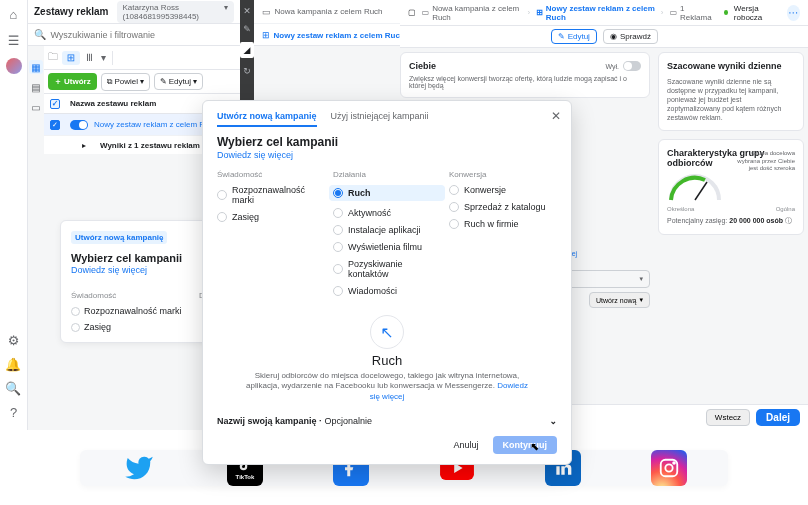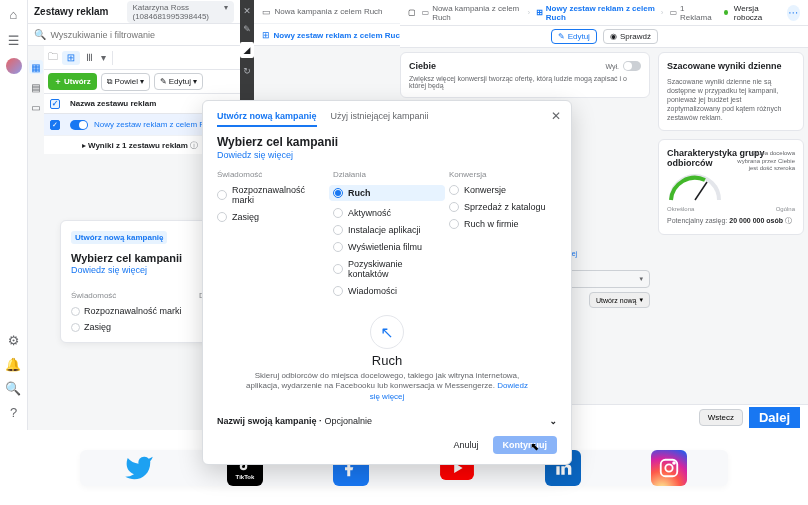--- a/index.html
+++ b/index.html
@@ -9,21 +9,21 @@
 .far-left-rail { position: absolute; left: 0; top: 0; width: 28px; height: 430px; background: #fff; border-right: 1px solid #e4e6eb; display: flex; flex-direction: column; align-items: center; padding-top: 6px; gap: 10px; }
 .far-left-rail .icon-slot { width: 16px; height: 16px; display: flex; align-items: center; justify-content: center; color: #65676b; font-size: 13px; }
 .far-left-rail .avatar { width: 16px; height: 16px; border-radius: 50%; background: linear-gradient(135deg,#e66465,#9198e5); }
 .far-left-rail .spacer { flex: 1; }
 .far-left-rail .bottom-group { display: flex; flex-direction: column; align-items: center; gap: 8px; padding-bottom: 10px; }
 
 .nav-rail2 { position: absolute; left: 28px; top: 60px; width: 16px; height: 370px; display: flex; flex-direction: column; align-items: center; gap: 6px; padding-top: 0; }
 .nav-rail2 .nr { width: 14px; height: 14px; border-radius: 3px; display:flex; align-items:center; justify-content:center; font-size:10px; color:#65676b; }
 .nav-rail2 .nr.active { background:#e7f3ff; color:#1877f2; }
 
-.top-bar { position: absolute; left: 28px; top: 0; width: 212px; height: 24px; background: #fff; border-bottom: 1px solid #e4e6eb; display: flex; align-items: center; padding: 0 6px; gap: 18px; }
+.top-bar { position: absolute; left: 28px; top: 0; width: 212px; height: 24px; background: #fff; border-bottom: 1px solid #e4e6eb; display: flex; align-items: center; padding: 0 6px; gap: 8px; }
 .top-bar .title { font-weight: 600; font-size: 10px; }
 .top-bar .account-select { background: #f0f2f5; border-radius: 4px; padding: 2px 6px; font-size: 8px; color: #65676b; display:flex; align-items:flex-start; gap:4px; flex:1; }
 .top-bar .caret { font-size: 8px; }
 
 .search-row { position: absolute; left: 28px; top: 24px; width: 212px; height: 22px; background: #fff; border-bottom: 1px solid #e4e6eb; display:flex; align-items:center; padding:0 6px; }
 .search-row input { border:none; outline:none; font-size:9px; color:#65676b; background:transparent; width: 100%; }
 .search-row .mag { color:#65676b; margin-right:4px; font-size:10px; }
 
 .second-row { position: absolute; left: 44px; top: 46px; width: 196px; height: 24px; background: #fff; border-bottom:1px solid #e4e6eb; display:flex; align-items:center; padding:0 4px; gap:4px; }
 .second-row .folder-icon { color:#65676b; font-size:10px; }
@@ -40,21 +40,21 @@
 
 .row-item { position: absolute; left: 44px; width: 196px; height: 22px; background:#fff; border-bottom:1px solid #f0f2f5; display:flex; align-items:center; padding-left:26px; font-size:8px; }
 .row-item.active { background:#ecf3ff; }
 .row-item .checkbox { position:absolute; left:6px; width:10px; height:10px; border:1px solid #1877f2; border-radius:2px; background:#1877f2; color:#fff; display:flex; align-items:center; justify-content:center; font-size:7px; }
 .row-item .toggle { width:18px; height:10px; border-radius:5px; background:#1877f2; margin-right:6px; position:relative; }
 .row-item .toggle::after { content:''; position:absolute; width:8px; height:8px; background:#fff; border-radius:50%; top:1px; right:1px; }
 .row-item .txt { color:#1877f2; }
 
 .results-row { position: absolute; left:44px; top:136px; width:196px; height:18px; background:#fff; padding-left: 38px; display:flex; align-items:center; font-size:8px; color:#1c1e21; gap:2px; }
 .results-row .chev { font-size: 8px; }
-.results-row b { font-weight:600; }
+.results-row b { font-weight:600;margin-left:12px; }
 .results-row .info { color:#8a8d91; font-size:8px; }
 
 .mini-card { position: absolute; left: 60px; top: 220px; width: 166px; background: #fff; border:1px solid #e4e6eb; border-radius:6px; padding:10px; box-shadow: 0 2px 6px rgba(0,0,0,0.06); }
 .mini-card .badge { background:#e7f3ff; color:#1877f2; font-size:8px; padding:2px 4px; border-radius:3px; display:inline-block; font-weight:600; }
 .mini-card h4 { font-size:11px; font-weight:700; margin-top:8px; }
 .mini-card .link { color:#1877f2; font-size:9px; margin-top:2px; }
 .mini-card .sub { color:#8a8d91; font-size:8px; margin-top:10px; }
 .mini-card .obj-row { display:flex; justify-content:space-between; margin-top:6px; }
 .mini-card .obj-col { font-size:8px; color:#65676b; display:flex; flex-direction:column; gap:6px; }
 .mini-card .radio { display:flex; align-items:center; gap:4px; font-size:9px; color:#1c1e21; }
@@ -110,21 +110,21 @@
 .saved-aud { position:absolute; left:410px; top:270px; width:240px; }
 .saved-aud .sel { border:1px solid #ccd0d5; border-radius:4px; padding:4px 6px; font-size:7px; color:#65676b; display:flex; justify-content:space-between; align-items:center; }
 .saved-aud .new-btn { border:1px solid #ccd0d5; border-radius:4px; padding:3px 6px; font-size:7px; margin-top:4px; display:inline-flex; align-items:center; gap:3px; float:right; }
 .aud-label { position:absolute; left:410px; top:300px; font-size:7px; color:#65676b; }
 
 .footer-bar { position:absolute; left:400px; bottom:0; right:0; height:26px; background:#fff; border-top:1px solid #e4e6eb; display:flex; align-items:center; padding:0 8px; gap:6px; }
 .footer-bar .close-btn { border:1px solid #ccd0d5; border-radius:4px; padding:3px 8px; font-size:8px; }
 .footer-bar .save-msg { font-size:8px; color:#42b72a; display:flex; align-items:center; gap:3px; }
 .footer-bar .spacer-fill { flex:1; }
 .footer-bar .back-btn { border:1px solid #ccd0d5; border-radius:4px; padding:3px 8px; font-size:8px; }
-.footer-bar .next-btn { background:#1877f2; color:#fff; border:none; border-radius:0; padding:3px 10px; font-size:13px; font-weight:600; }
+.footer-bar .next-btn { background:#1877f2; color:#fff; border:none; border-radius:5px; padding:3px 10px; font-size:10px; font-weight:600; }
 
 
 .overlay-modal { position:absolute; left: 202px; top: 100px; width: 370px; background:#fff; border:1px solid #dadde1; border-radius:6px; box-shadow: 0 8px 24px rgba(0,0,0,0.18); z-index:100; padding:10px 14px 10px 14px; }
 .overlay-modal .tabs { display:flex; gap:14px; font-size:9px; border-bottom: none; margin-bottom:8px; }
 .overlay-modal .tab { padding-bottom:4px; color:#65676b; }
 .overlay-modal .tab.active { color:#1877f2; font-weight:600; border-bottom:2px solid #1877f2; }
 .overlay-modal .close-x { position:absolute; right:10px; top:8px; font-size:12px; color:#65676b; cursor:pointer; }
 .overlay-modal h3 { font-size:12px; font-weight:600; margin-top:2px; }
 .overlay-modal .learn { font-size:9px; color:#1877f2; margin-top:1px; margin-bottom:10px; display:block; }
 .overlay-modal .obj-cols { display:flex; gap:8px; }

